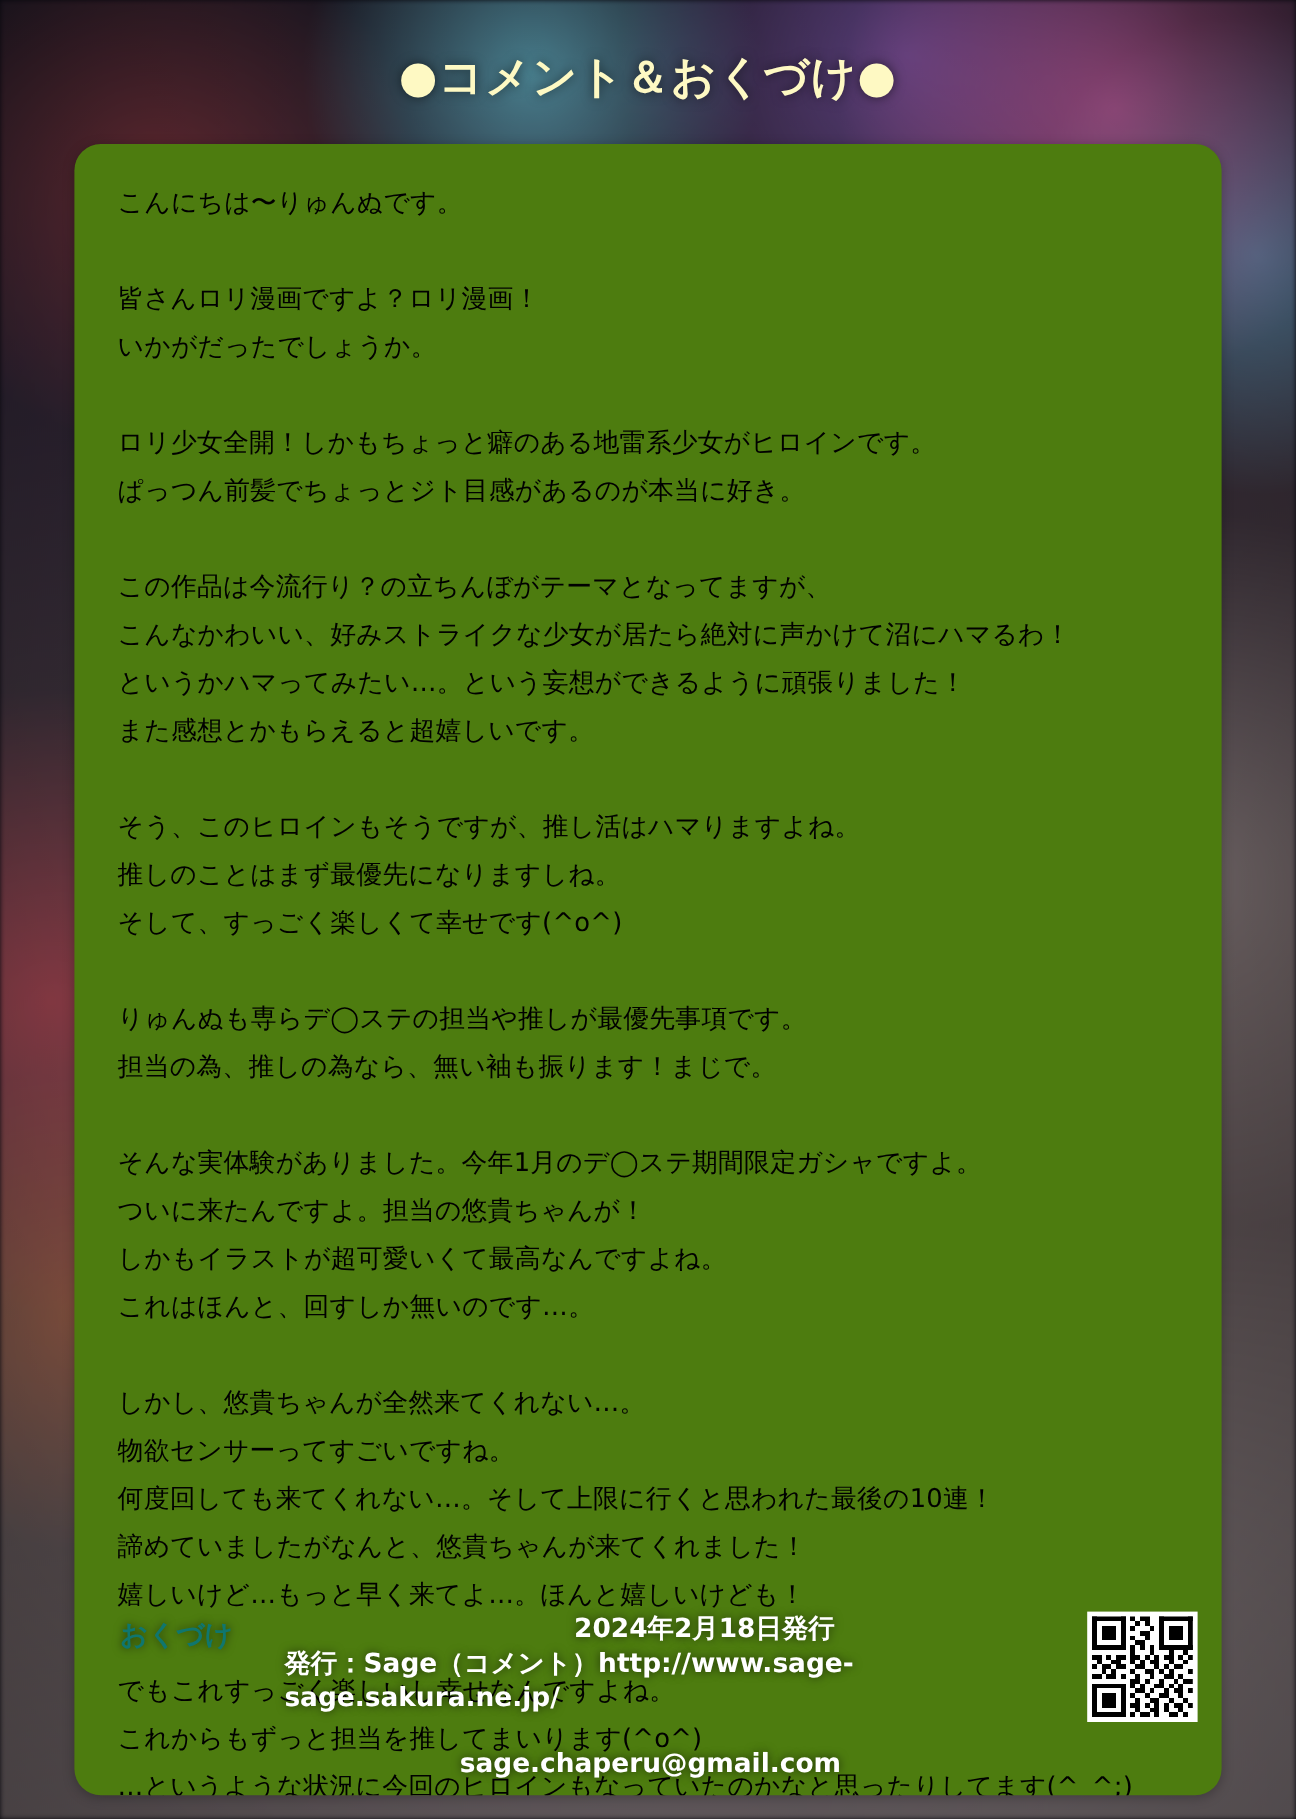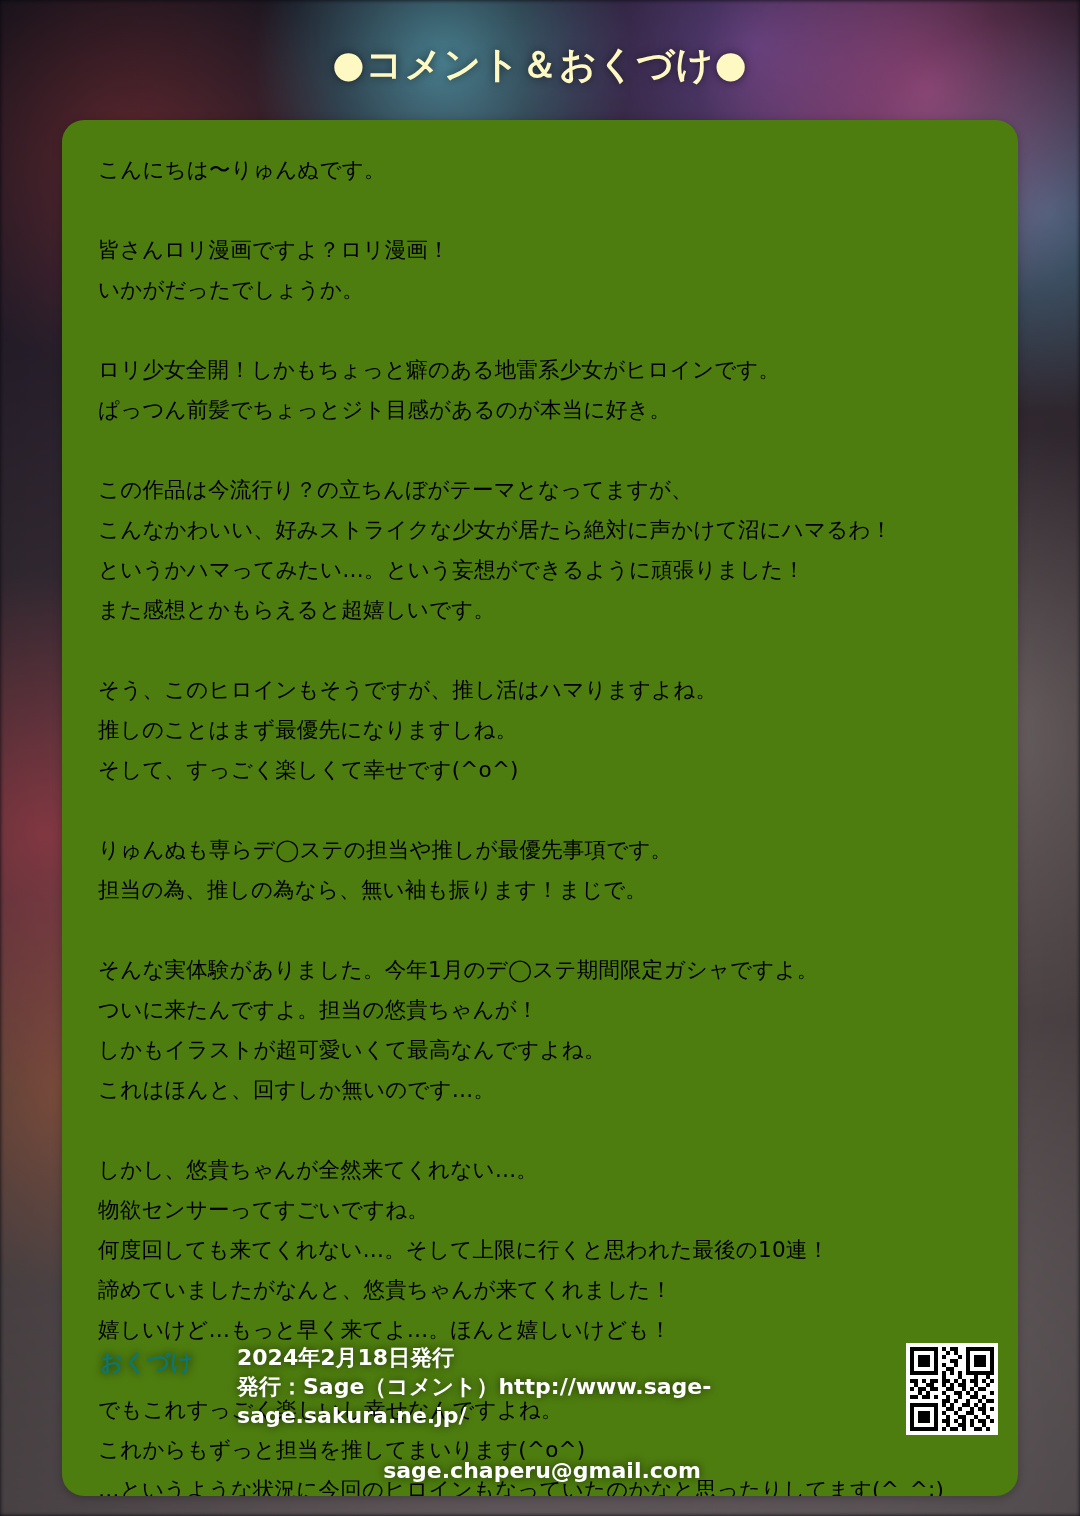--- a/index.html
+++ b/index.html
@@ -99,21 +99,21 @@
     position: absolute;
     left: 175px;
     top: 8px;
     width: 700px;
     color: #ffffff;
     font-size: 22px;
     font-weight: bold;
     line-height: 29px;
     text-shadow: 0 0 8px rgba(0,0,0,0.6);
   }
-  .colophon-lines .l1 { display: block; }
+  .colophon-lines .l1 { display: block; text-align: center; }
   .colophon-lines .l2 { display: block; }
   .colophon-lines .l3 { display: block; text-align: center; padding-right: 90px; margin-top: 26px; }
   
   .qr {
     position: absolute;
     right: 20px;
     top: 8px;
     width: 92px;
     height: 92px;
     background: #ffffff;

